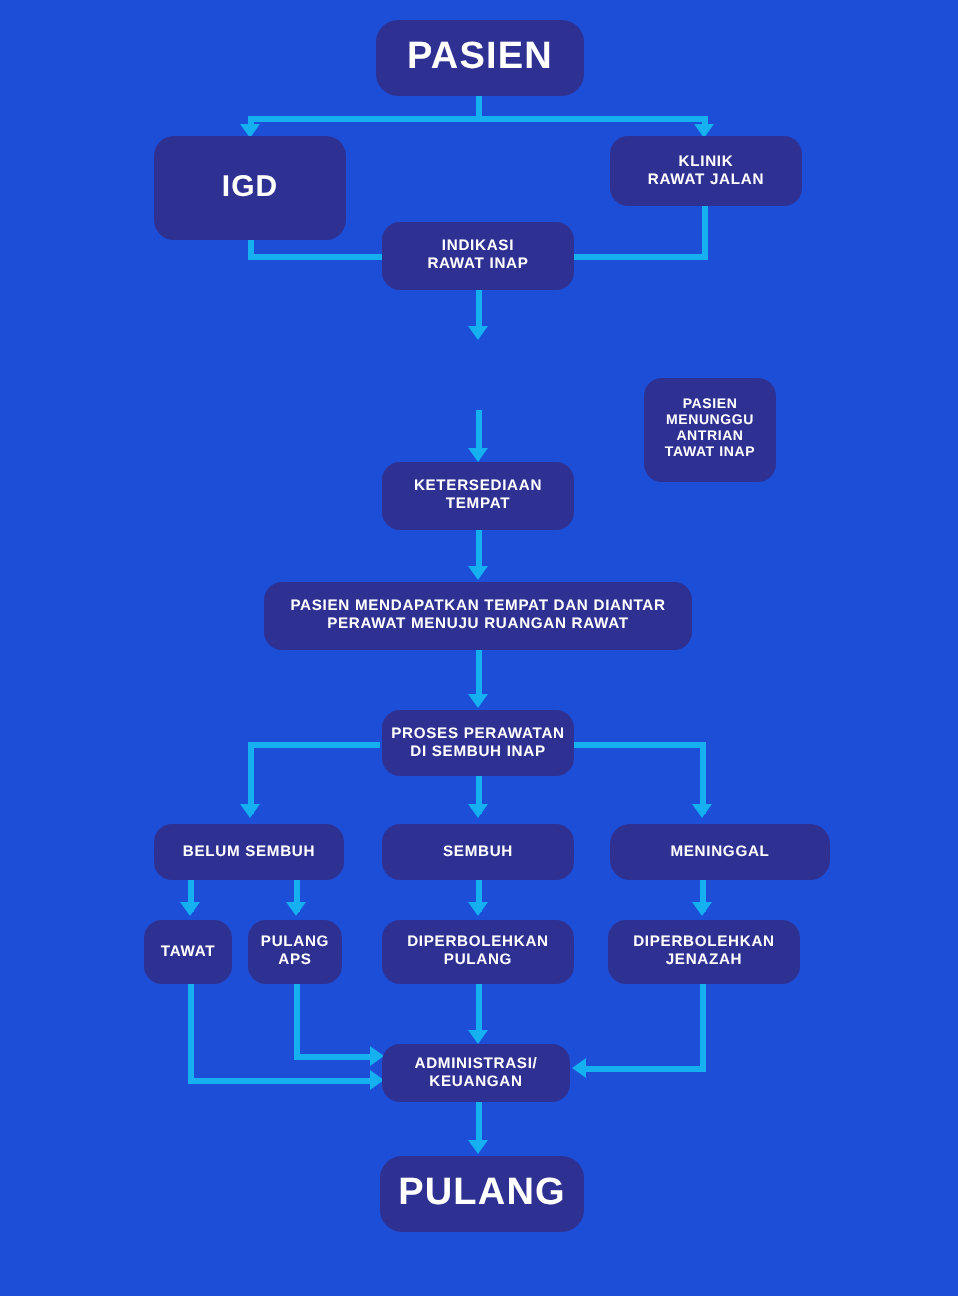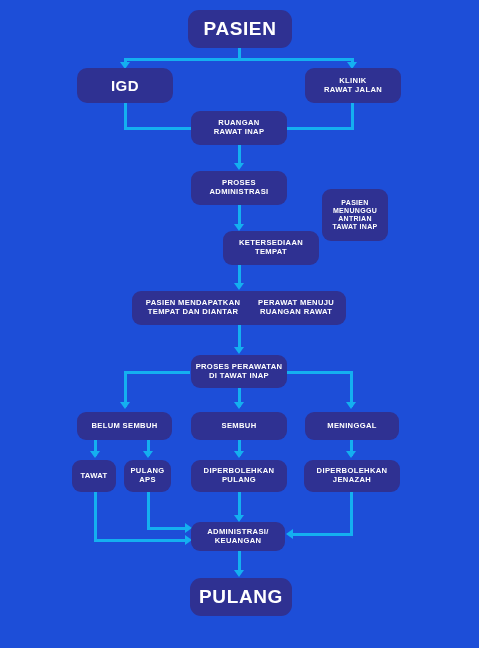--- a/index.html
+++ b/index.html
@@ -150,70 +150,66 @@
   <div class="ln lh" style="left:293px; top:533px; width:60px;"></div>
   <div class="arw left" style="left:286px; top:529px;"></div>
 
   <div class="ln lv" style="left:238px; top:550px; height:24px;"></div>
   <div class="arw down" style="left:234px; top:570px;"></div>
 
   <div class="node title" style="left:188px; top:10px; width:104px; height:38px;">
     <span>PASIEN</span>
   </div>
 
-  <div class="node mid" style="left:77px; top:68px; width:96px; height:35px;">
+  <div class="node mid" style="left:77px; top:68px; width:96px; height:52px;">
     <span>IGD</span>
   </div>
 
   <div class="node small" style="left:305px; top:68px; width:96px; height:35px; flex-direction:column;text-align:right;">
     <span>KLINIK</span>
     <span>RAWAT JALAN</span>
   </div>
 
   <div class="node small" style="left:191px; top:111px; width:96px; height:34px; flex-direction:column;">
-    <span>RUANGAN</span>
+    <span>INDIKASI</span>
     <span>RAWAT INAP</span>
   </div>
 
-  <div class="node small" style="left:191px; top:171px; width:96px; height:34px; flex-direction:column;">
-    <span>PROSES</span>
-    <span>ADMINISTRASI</span>
-  </div>
 
   <div class="node xsmall" style="left:322px; top:189px; width:66px; height:52px; flex-direction:column;">
     <span>PASIEN</span>
     <span>MENUNGGU</span>
     <span>ANTRIAN</span>
     <span>TAWAT INAP</span>
   </div>
 
-  <div class="node small" style="left:191px; top:231px; width:96px; height:34px; flex-direction:column;margin-left:32px;">
+  <div class="node small" style="left:191px; top:231px; width:96px; height:34px; flex-direction:column;">
     <span>KETERSEDIAAN</span>
     <span>TEMPAT</span>
   </div>
 
-  <div class="node small" style="left:132px; top:291px; width:214px; height:34px; ">
+  <div class="node small" style="left:132px; top:291px; width:214px; height:34px; flex-direction:column;">
     <span>PASIEN MENDAPATKAN TEMPAT DAN DIANTAR</span>
     <span>PERAWAT MENUJU RUANGAN RAWAT</span>
   </div>
 
   <div class="node small" style="left:191px; top:355px; width:96px; height:33px; flex-direction:column;">
     <span>PROSES PERAWATAN</span>
-    <span>DI TAWAT INAP</span>
+    <span>DI SEMBUH INAP</span>
   </div>
 
   <div class="node small" style="left:77px; top:412px; width:95px; height:28px;align-items:center;">
     <span>BELUM SEMBUH</span>
   </div>
 
   <div class="node small" style="left:191px; top:412px; width:96px; height:28px;">
     <span>SEMBUH</span>
   </div>
 
-  <div class="node small" style="left:305px; top:412px; width:94px; height:28px;">
+  <div class="node small" style="left:305px; top:412px; width:110px; height:28px;border-radius:10px;">
     <span>MENINGGAL</span>
   </div>
 
   <div class="node small" style="left:72px; top:460px; width:44px; height:32px;">
     <span>TAWAT</span>
   </div>
 
   <div class="node small" style="left:124px; top:460px; width:47px; height:32px; flex-direction:column;">
     <span>PULANG</span>
     <span>APS</span>

